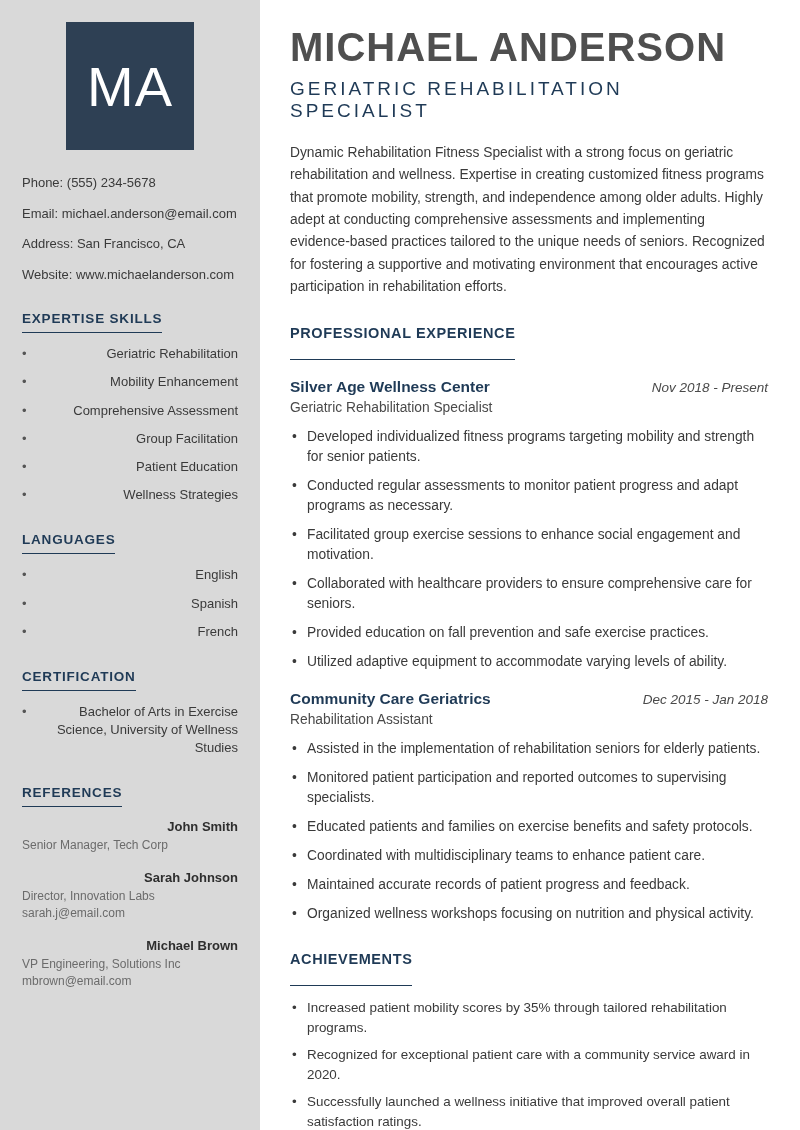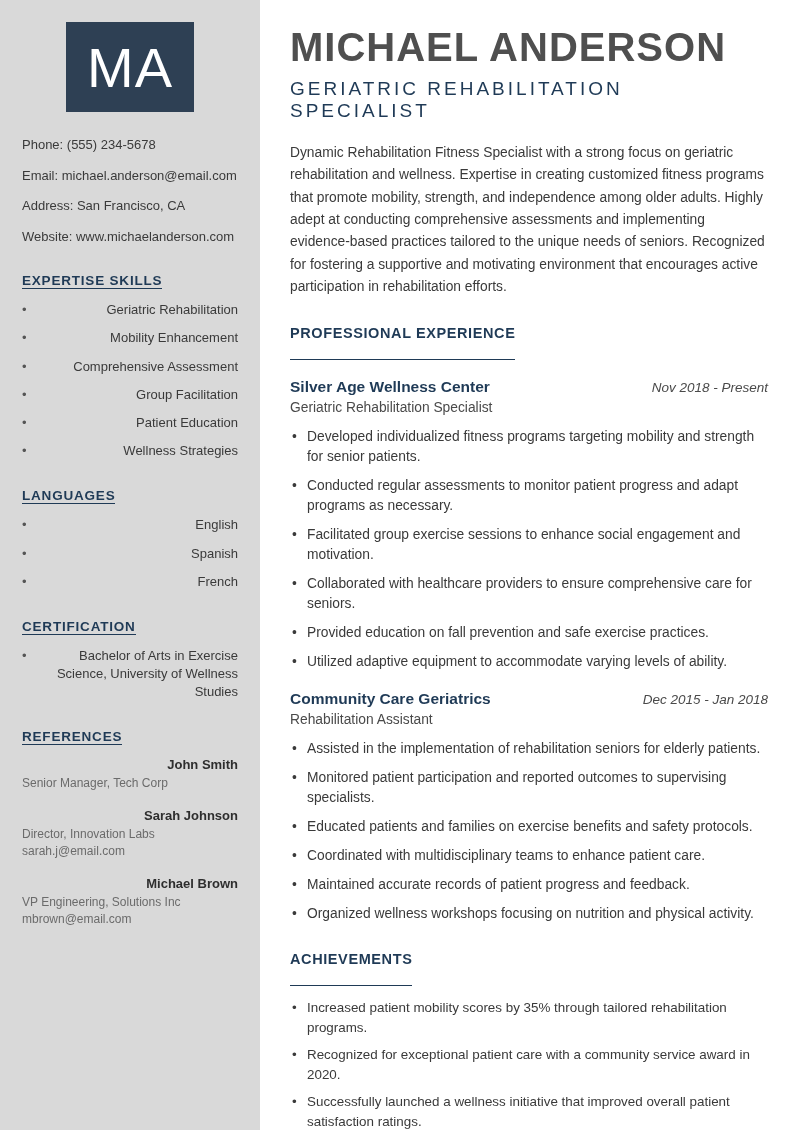--- a/index.html
+++ b/index.html
@@ -17,21 +17,21 @@
   
   .sidebar {
     width: 260px;
     min-width: 260px;
     height: 1130px;
     background: #d9d9d9;
     padding: 22px 22px 20px 22px;
   }
   .monogram {
     width: 128px;
-    height: 90px;
+    height: 128px;
     background: #2e4054;
     margin: 0 auto 24px auto;
     display: flex;
     align-items: center;
     justify-content: center;
   }
   .monogram span {
     color: #ffffff;
     font-size: 56px;
     font-weight: 400;
@@ -44,21 +44,21 @@
     line-height: 1.35;
   }
   .side-section { margin-top: 26px; }
   .side-heading {
     display: inline-block;
     font-size: 13.5px;
     font-weight: bold;
     color: #1f3a56;
     letter-spacing: 0.8px;
     border-bottom: 1.5px solid #1f3a56;
-    padding-bottom: 0;
+    padding-bottom: 6px;
     margin-bottom: 12px;
     text-transform: uppercase;
   }
   .side-list { list-style: none; text-align: right; }
   .side-list li {
     font-size: 13px;
     color: #3a3a3a;
     margin-bottom: 10px;
     padding-left: 14px;
     position: relative;

